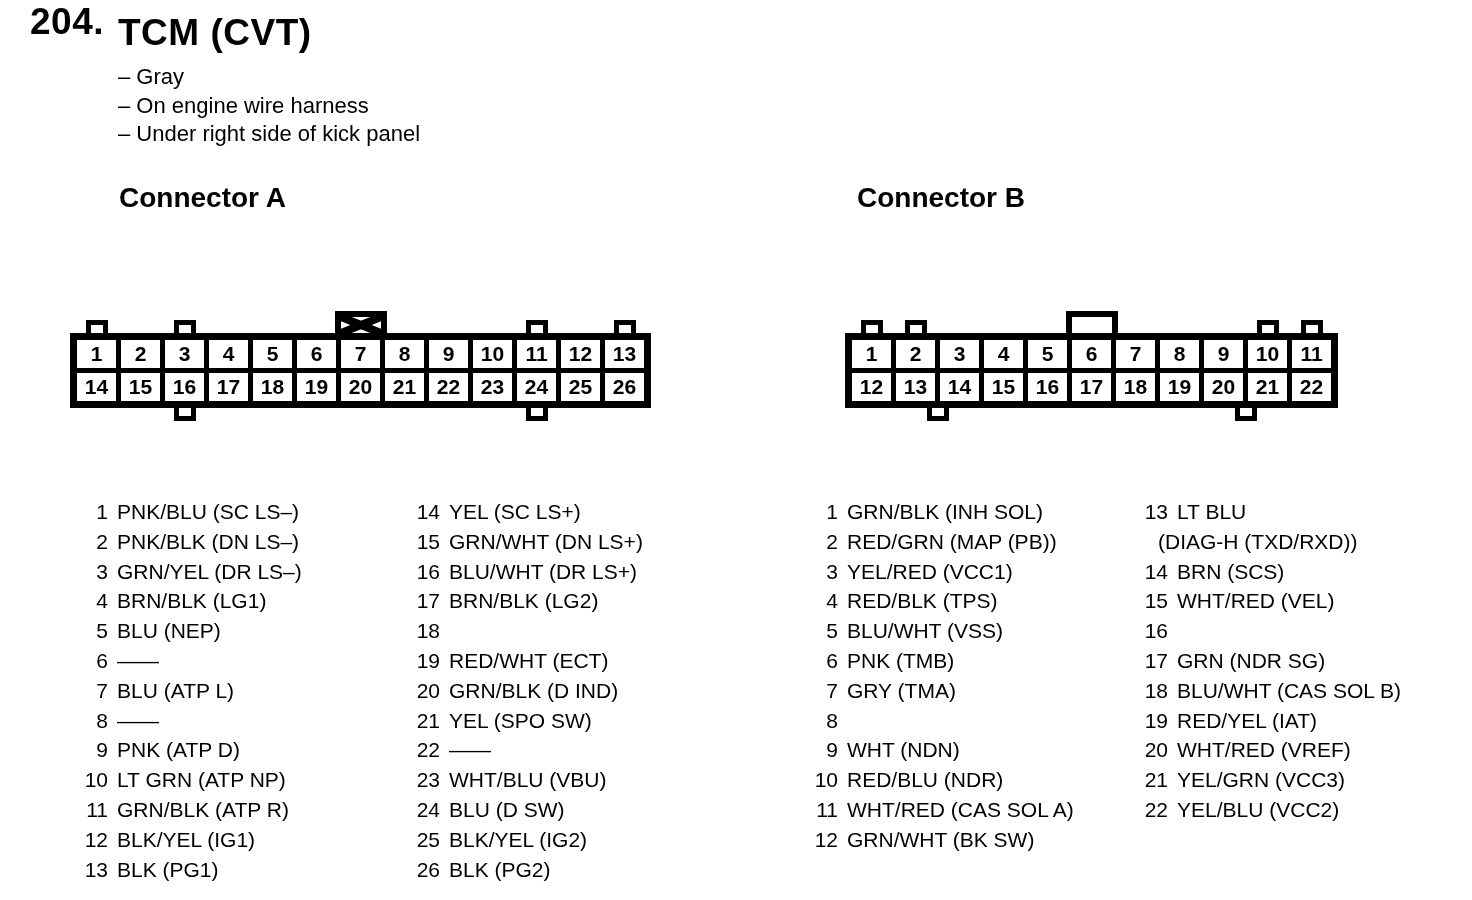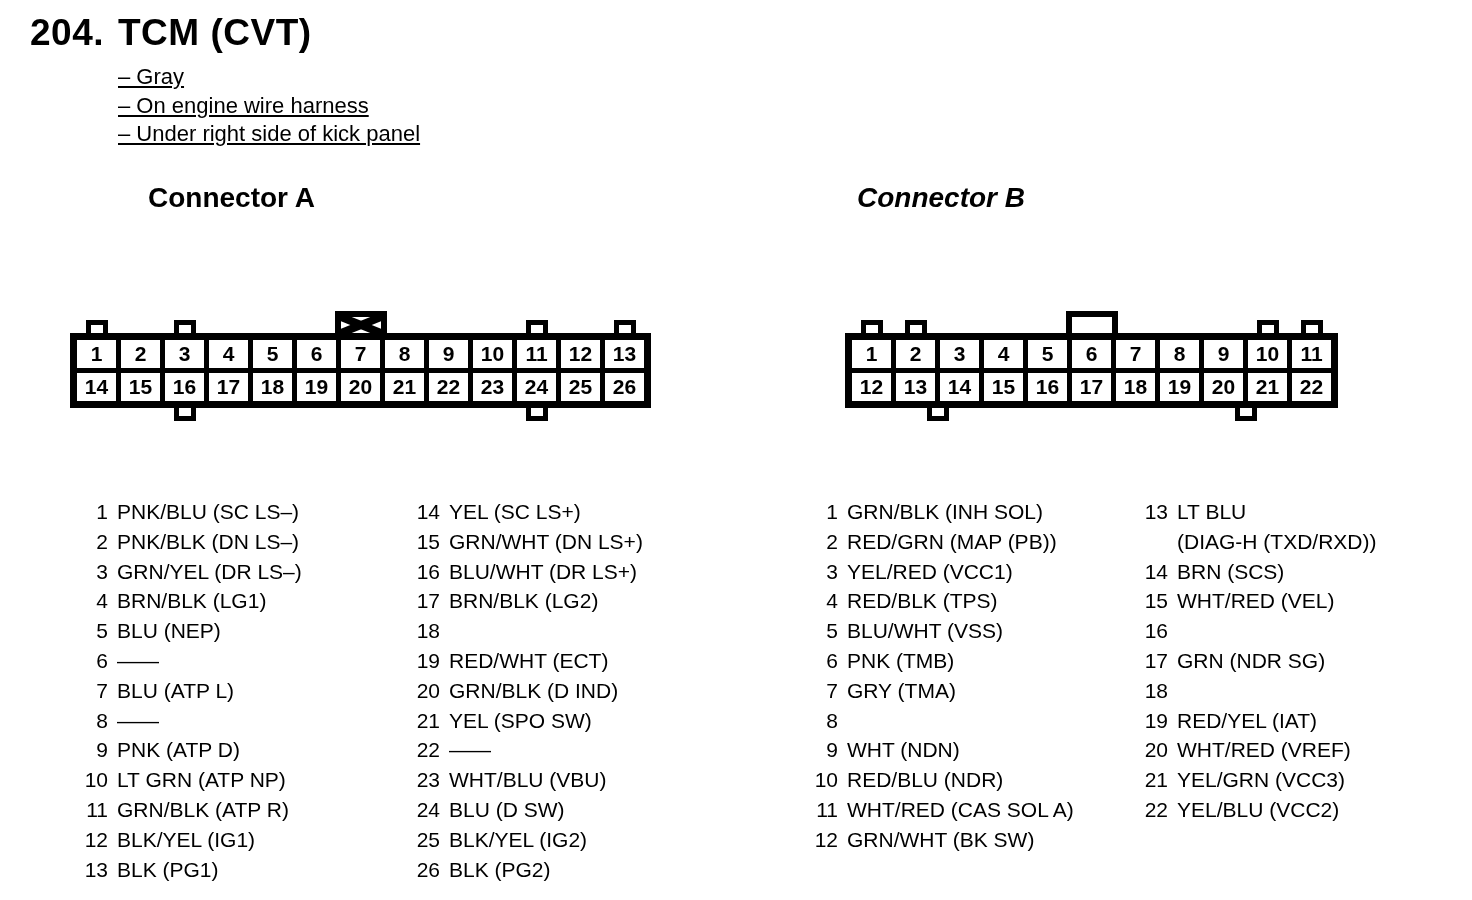--- a/index.html
+++ b/index.html
@@ -2,27 +2,27 @@
 <html><head>
 <meta charset="utf-8">
 <style>
   * { margin:0; padding:0; box-sizing:border-box; }
   html,body { background:#ffffff; }
   body {
     width:1472px; height:900px; position:relative; overflow:hidden;
     color:#000; font-family:"Liberation Sans","DejaVu Sans",sans-serif;
   }
   .abs { position:absolute; }
-  .title-num  { left:30px;  top:12px; font-size:37px; font-weight:bold; letter-spacing:0.5px; }
+  .title-num  { left:30px;  top:1px; font-size:37px; font-weight:bold; letter-spacing:0.5px; }
   .title-text { left:118px; top:12px; font-size:37px; font-weight:bold; letter-spacing:0.5px; }
-  .notes { left:118px; top:63px;text-decoration:underline; }
+  .notes { left:118px; top:63px; }
   .note  { font-size:22px; line-height:28.6px; white-space:nowrap; }
   .conn-title { font-size:28px; font-weight:bold; white-space:nowrap; }
-  #conn-a-title { left:119px; top:182px;margin-left:29px; }
-  #conn-b-title { left:857px; top:182px;font-style:italic; }
+  #conn-a-title { left:119px; top:182px; }
+  #conn-b-title { left:857px; top:182px; }
 
   .connector { position:absolute; }
   .conn-body {
     position:absolute; top:24px; left:0;
     display:grid; gap:5px; background:#000; border:7px solid #000;
   }
   .cell {
     width:39px; height:28px; background:#fff;
     display:flex; align-items:center; justify-content:center;
     font-weight:bold; font-size:21px;
@@ -33,21 +33,21 @@
   .keyway {
     position:absolute; width:52px; height:22px; background:#fff;
     border:6px solid #000; border-bottom:none; overflow:hidden;
   }
   .keyway svg { display:block; }
 
   .pinlist { position:absolute; }
   .pin-row { display:flex; height:29.8px; line-height:29.8px; font-size:21px; white-space:nowrap; }
   .pin-num { width:32px; text-align:right; margin-right:9px; flex:none; }
   .pin-label { flex:none; }
-  .pin-label.cont { margin-left:41px;text-align:right; }
+  .pin-label.cont { margin-left:22px;text-align:right; }
 </style>
 </head>
 <body>
 
 <div class="abs title-num">204.</div>
 <div class="abs title-text">TCM (CVT)</div>
 
 <div class="abs notes">
   <div class="note">– Gray</div>
   <div class="note">– On engine wire harness</div>
@@ -307,20 +307,21 @@
     </div>
     <div class="pin-row">
       <span class="pin-num">16</span>
     </div>
     <div class="pin-row">
       <span class="pin-num">17</span>
       <span class="pin-label">GRN (NDR SG)</span>
     </div>
     <div class="pin-row">
       <span class="pin-num">18</span>
+      <span class="pin-label">BLU/WHT (CAS SOL B)</span>
     </div>
     <div class="pin-row">
       <span class="pin-num">19</span>
       <span class="pin-label">RED/YEL (IAT)</span>
     </div>
     <div class="pin-row">
       <span class="pin-num">20</span>
       <span class="pin-label">WHT/RED (VREF)</span>
     </div>
     <div class="pin-row">

